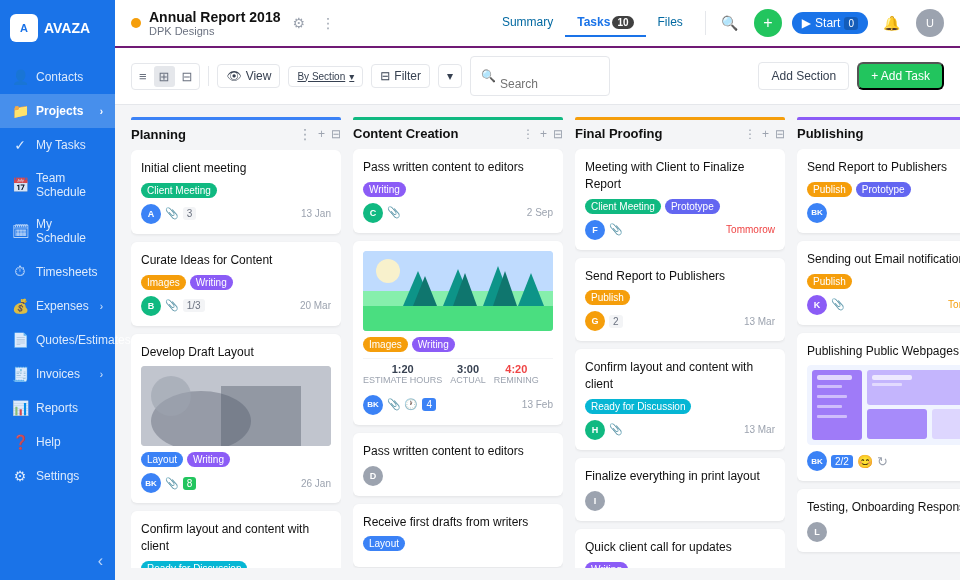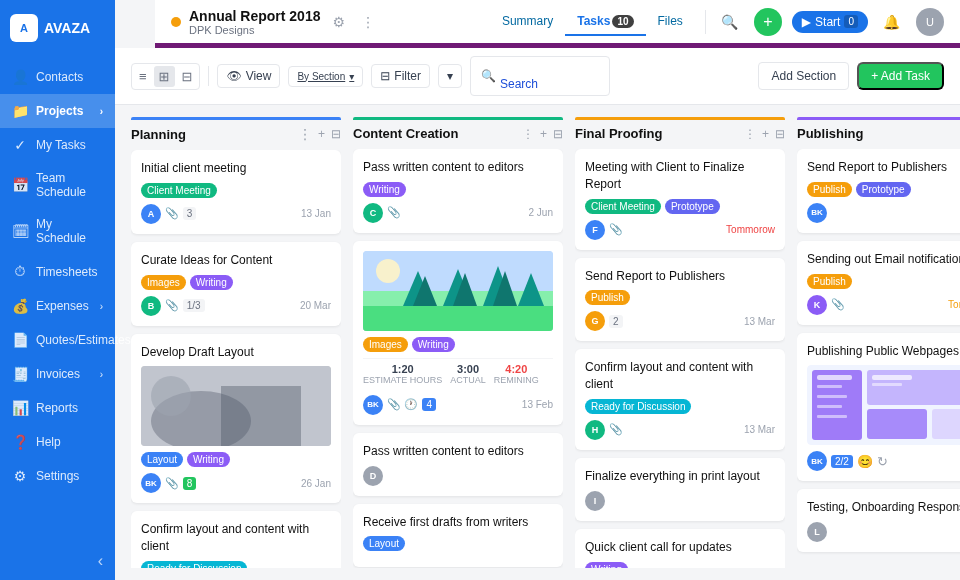--- a/index.html
+++ b/index.html
@@ -15,21 +15,21 @@
     .sidebar-item { display: flex; align-items: center; gap: 8px; padding: 9px 12px; color: rgba(255,255,255,0.85); cursor: pointer; font-size: 12px; position: relative; }
     .sidebar-item.active { background: rgba(255,255,255,0.2); color: white; font-weight: 600; }
     .sidebar-item .icon { font-size: 14px; width: 16px; text-align: center; }
     .sidebar-item .arrow { margin-left: auto; font-size: 10px; }
     .sidebar-collapse { padding: 10px 12px; color: rgba(255,255,255,0.7); cursor: pointer; text-align: right; font-size: 16px; }
 
     
     .main { flex: 1; display: flex; flex-direction: column; overflow: hidden; }
 
     
-    .header { background: white; border-bottom: 5px solid #701a75; padding: 0 16px; height: 48px; display: flex; align-items: center; gap: 12px; flex-shrink: 0; margin-left: 40px; }
+    .header { background: white; border-bottom: 2px solid #701a75; padding: 0 16px; height: 48px; display: flex; align-items: center; gap: 12px; flex-shrink: 0; }
     .header-left { display: flex; align-items: center; gap: 8px; flex: 1; }
     .project-dot { width: 10px; height: 10px; background: #f59e0b; border-radius: 50%; }
     .project-title { font-size: 14px; font-weight: 600; color: #111; }
     .project-subtitle { font-size: 11px; color: #6b7280; }
     .header-icon { color: #9ca3af; cursor: pointer; font-size: 14px; padding: 2px 4px; }
     .header-right { display: flex; align-items: center; gap: 10px; }
     .header-tabs { display: flex; gap: 0; }
     .header-tab { padding: 6px 12px; font-size: 12px; color: #0369a1; cursor: pointer; border-bottom: 2px solid transparent; }
     .header-tab.active { color: #1a73e8; border-bottom: 2px solid #1a73e8; font-weight: 600; }
     .badge { background: #404040; color: white; border-radius: 10px; padding: 1px 5px; font-size: 10px; margin-left: 2px; }
@@ -215,21 +215,21 @@
     </div>
     <div class="filter-btn">
       <span>⊟</span>
       <span>Filter</span>
     </div>
     <div class="filter-btn">
       <span>▾</span>
     </div>
     <div class="search-box">
       <span>🔍</span>
-      <span style="color:#1d4ed8;margin-top:16px;">Search</span>
+      <span style="color:#737373;margin-top:16px;">Search</span>
     </div>
     <div class="toolbar-right">
       <button class="add-section-btn">Add Section</button>
       <button class="add-task-btn">+ Add Task</button>
     </div>
   </div>
 
   <div class="board">
 
     <div class="column">
@@ -314,21 +314,21 @@
       <div class="column-scroll">
 
         <div class="card">
           <div class="card-title">Pass written content to editors</div>
           <div class="card-tags">
             <span class="tag tag-writing">Writing</span>
           </div>
           <div class="card-footer">
             <div class="card-avatar av-green">C</div>
             <span class="card-icon">📎</span>
-            <span class="card-meta">2 Jun</span>
+            <span class="card-meta">2 Sep</span>
           </div>
         </div>
 
         <div class="card">
           <div class="card-img forest-img" style="height:80px;position:relative;">
             <svg width="190" height="80" viewBox="0 0 190 80" xmlns="http://www.w3.org/2000/svg">
               <rect width="190" height="80" fill="#bfdbfe"></rect>
               <rect y="40" width="190" height="40" fill="#86efac"></rect>
               <rect y="55" width="190" height="25" fill="#4ade80"></rect>
 

